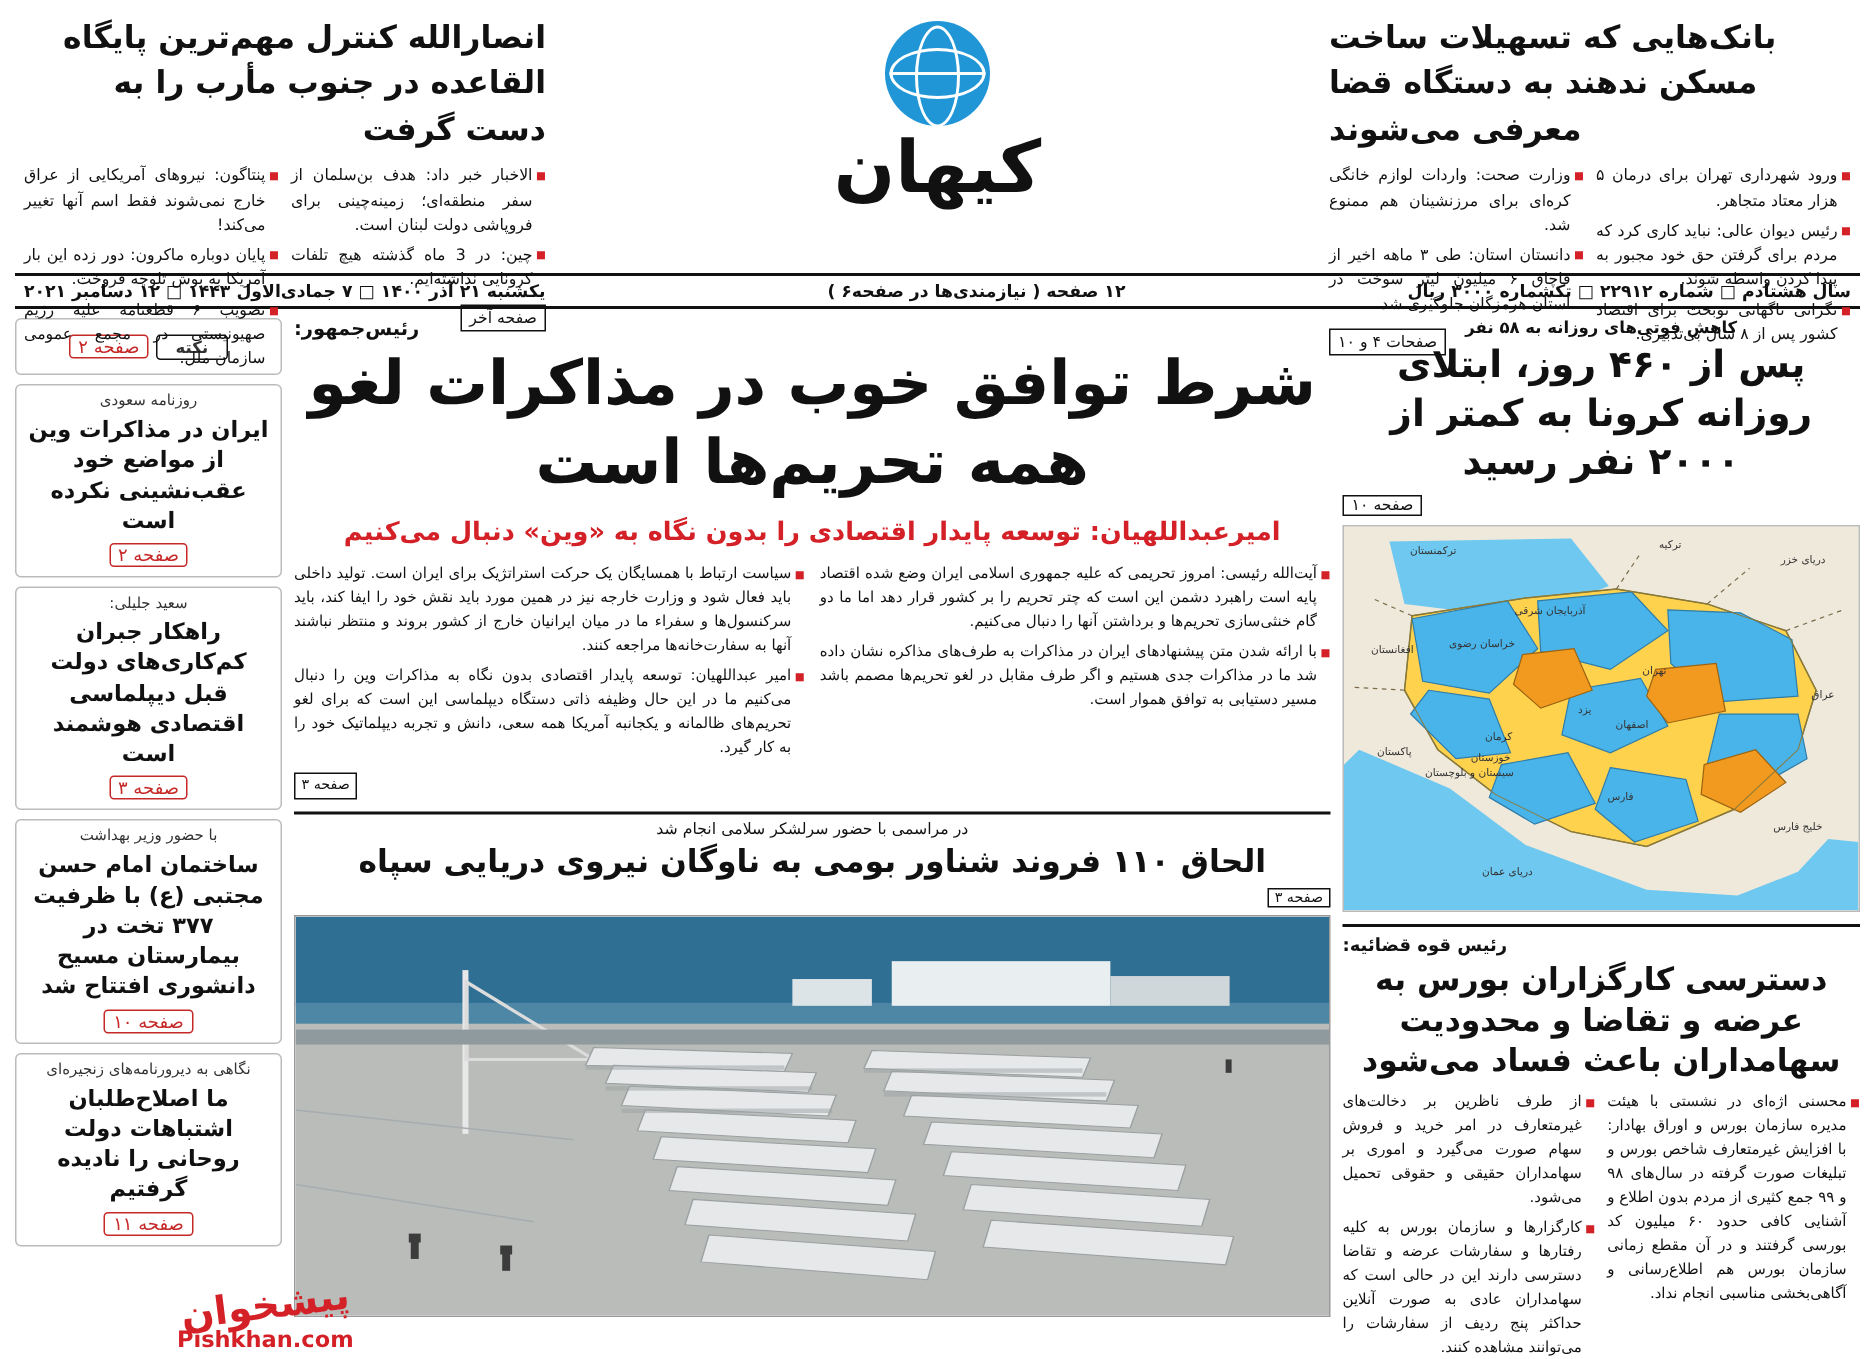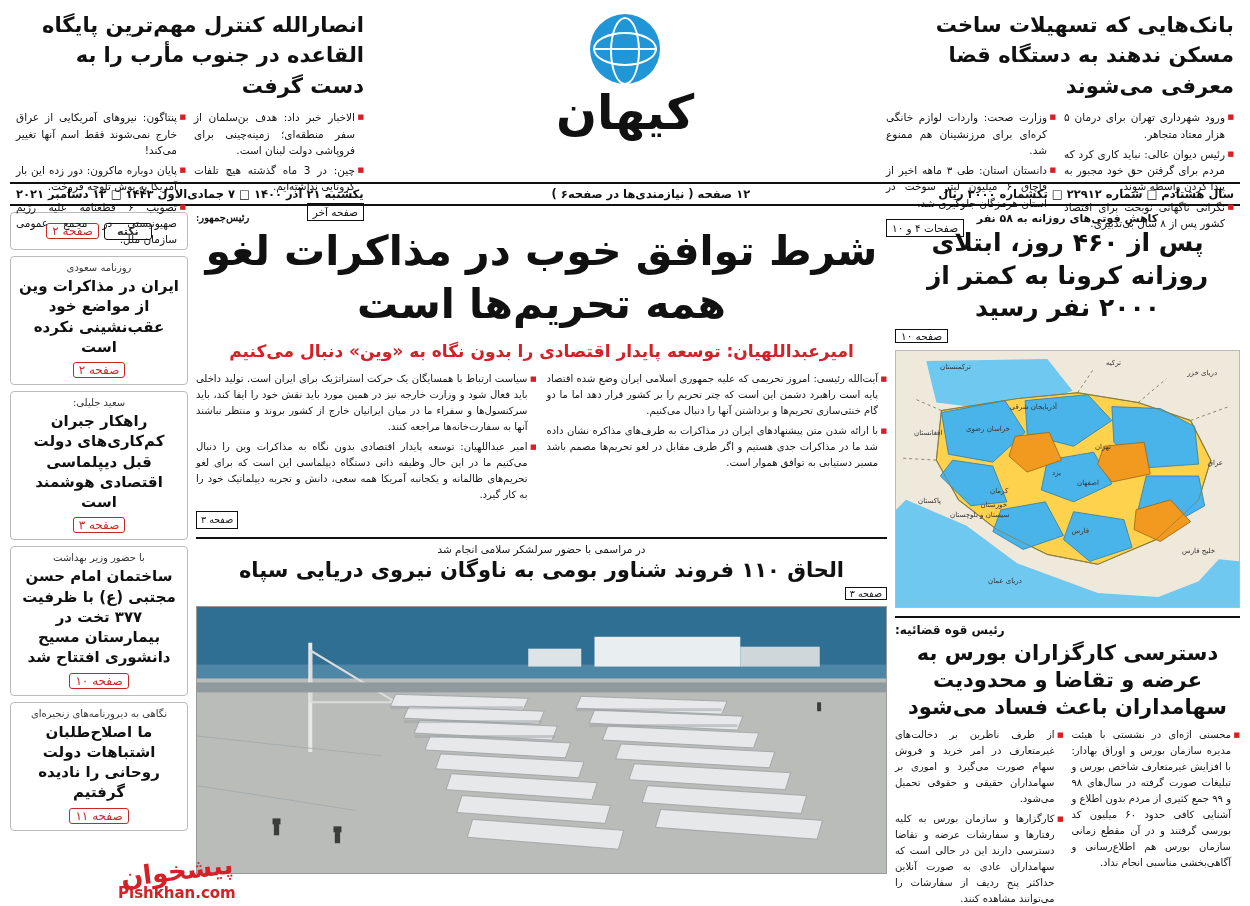--- a/index.html
+++ b/index.html
@@ -32,21 +32,21 @@
     width: 64px; height: 0; border-top: 2px solid #fff;
   }
   .logo-extra { position: absolute; left: 50%; top: 50%; transform: translate(-50%,-50%);
     width: 64px; height: 34px; border: 2px solid #fff; border-radius: 50%; }
   .paper-name {
     font-size: 48px; font-weight: bold; color: #111; letter-spacing: -2px;
     line-height: 1; margin-top: 2px; text-align: center;
   }
 
   .mast-head-title { font-size: 21px; font-weight: bold; line-height: 1.45; text-align: right; }
-  .mast-head-title.l { text-align: right; direction: rtl; margin-left: 35px; }
+  .mast-head-title.l { text-align: left; direction: rtl; }
   .mast-bullets { margin-top: 8px; display: flex; gap: 8px; flex-direction: row; }
   .bcol { flex: 1; font-size: 10.5px; line-height: 1.55; text-align: justify; }
   .bullet { display: block; margin-bottom: 4px; position: relative; padding-right: 9px; }
   .bullet::before { content: "■"; color: #d42027; font-size: 7px; position: absolute;
     right: 0; top: 3px; }
   .pagetag { display: inline-block; border: 1px solid #111; padding: 0 5px;
     font-size: 10.5px; margin-top: 4px; }
   .tag-right { float: left; }
   .tag-l { float: right; }
 
@@ -70,21 +70,21 @@
   .map-svg { width: 100%; height: 100%; display: block; }
   .map-label { position: absolute; font-size: 7px; color: #333; }
 
   .divider { border-top: 2px solid #111; margin: 8px 0 5px; }
   .kicker { font-size: 12px; font-weight: bold; text-align: left; margin-bottom: 3px; }
   .big-head2 { font-size: 21px; font-weight: bold; line-height: 1.3; text-align: center; }
   .body-cols { display: flex; gap: 8px; margin-top: 6px; }
   .body-col { flex: 1; font-size: 10px; line-height: 1.6; text-align: justify; }
 
   
-  .mid-kicker { text-align: left; font-size: 10px; font-weight: bold; font-family: Liberation Serif, serif; }
+  .mid-kicker { text-align: left; font-size: 13px; font-weight: bold; }
   .mid-head { font-size: 41px; font-weight: bold; line-height: 1.3; text-align: center;
     margin-top: 2px; }
   .mid-sub { color: #d42027; font-size: 17px; font-weight: bold; text-align: center;
     margin-top: 8px; line-height: 1.4; }
   .mid-body { display: flex; gap: 10px; margin-top: 8px; }
   .mid-body .body-col { font-size: 10px; }
   .mid-rule { border-top: 2px solid #111; margin: 8px 0 4px; }
   .mid-line2 { font-size: 10.5px; text-align: center; }
   .mid-head2 { font-size: 21px; font-weight: bold; text-align: center; margin-top: 3px; }
   .mid-tag { display: inline-block; border: 1px solid #111; font-size: 9.5px; padding: 0 4px;

